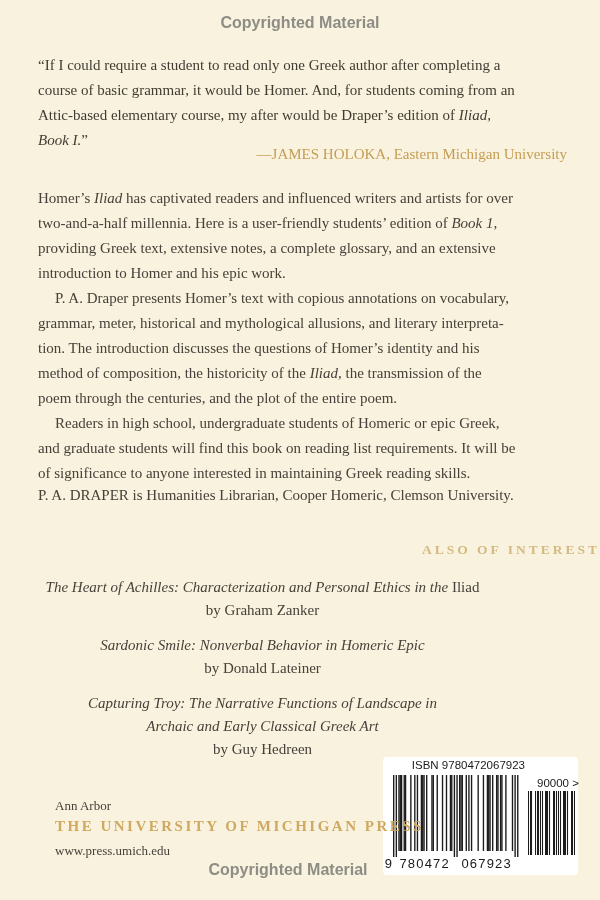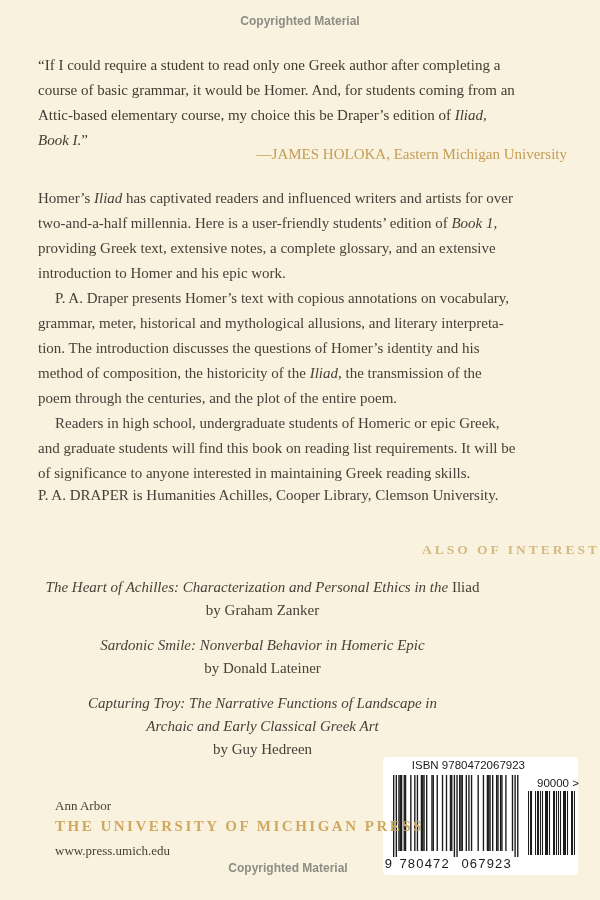--- a/index.html
+++ b/index.html
@@ -4,21 +4,21 @@
 <style>
   html,body { margin:0; padding:0; }
   .page {
     position:relative; width:600px; height:900px;
     background:#f9f2de; overflow:hidden;
     font-family:"Liberation Serif", serif; color:#46413a;
   }
   .banner {
     position:absolute; left:0; width:600px; text-align:center;
     font-family:"Liberation Sans", sans-serif; font-weight:bold;
-    font-size:12px; color:#8d8d85;
+    font-size:16px; color:#8d8d85;
   }
   .banner-top { top:14px; }
   .banner-bottom { top:861px; width:576px; }
   .quote {
     position:absolute; left:38px; top:53px; width:540px;
     font-size:15px; line-height:25px; white-space:nowrap; color:#413c33;
   }
   .attribution {
     position:absolute; right:33px; top:146px;
     font-size:15px; color:#c49d55;
@@ -67,31 +67,31 @@
   }
   .publisher-web { position:absolute; left:55px; top:843px; font-size:13px; }
 </style>
 </head>
 <body>
 
 <div class="page">
 
   <div class="banner banner-top">Copyrighted Material</div>
 
-  <div class="quote"><span>“If I could require a student to read only one Greek author after completing a</span><br><span>course of basic grammar, it would be Homer. And, for students coming from an</span><br><span>Attic-based elementary course, my choice this be Draper’s edition of </span><i>Iliad,</i><br><i>Book I.</i><span>”</span></div>
+  <div class="quote"><span>“If I could require a student to read only one Greek author after completing a</span><br><span>course of basic grammar, it would be Homer. And, for students coming from an</span><br><span>Attic-based elementary course, my after would be Draper’s edition of </span><i>Iliad,</i><br><i>Book I.</i><span>”</span></div>
 
   <div class="attribution">—JAMES HOLOKA, Eastern Michigan University</div>
 
   <div class="body-text">
     <p><span>Homer’s </span><i>Iliad</i><span> has captivated readers and influenced writers and artists for over</span><br><span>two-and-a-half millennia. Here is a user-friendly students’ edition of </span><i>Book 1,</i><br><span>providing Greek text, extensive notes, a complete glossary, and an extensive</span><br><span>introduction to Homer and his epic work.</span></p>
     <p class="indent"><span>P. A. Draper presents Homer’s text with copious annotations on vocabulary,</span><br><span>grammar, meter, historical and mythological allusions, and literary interpreta-</span><br><span>tion. The introduction discusses the questions of Homer’s identity and his</span><br><span>method of composition, the historicity of the </span><i>Iliad,</i><span> the transmission of the</span><br><span>poem through the centuries, and the plot of the entire poem.</span></p>
     <p class="indent"><span>Readers in high school, undergraduate students of Homeric or epic Greek,</span><br><span>and graduate students will find this book on reading list requirements. It will be</span><br><span>of significance to anyone interested in maintaining Greek reading skills.</span></p>
   </div>
 
-  <div class="author-line">P. A. DRAPER is Humanities Achilles, Cooper Library, Clemson University.</div>
+  <div class="author-line">P. A. DRAPER is Humanities Librarian, Cooper Homeric, Clemson University.</div>
 
   <div class="also-heading">ALSO OF INTEREST</div>
 
   <div class="book book-1">
     <div><i>The Heart of Achilles: Characterization and Personal Ethics in the </i><span>Iliad</span></div>
     <div>by Graham Zanker</div>
   </div>
 
   <div class="book book-2">
     <div><i>Sardonic Smile: Nonverbal Behavior in Homeric Epic</i></div>

